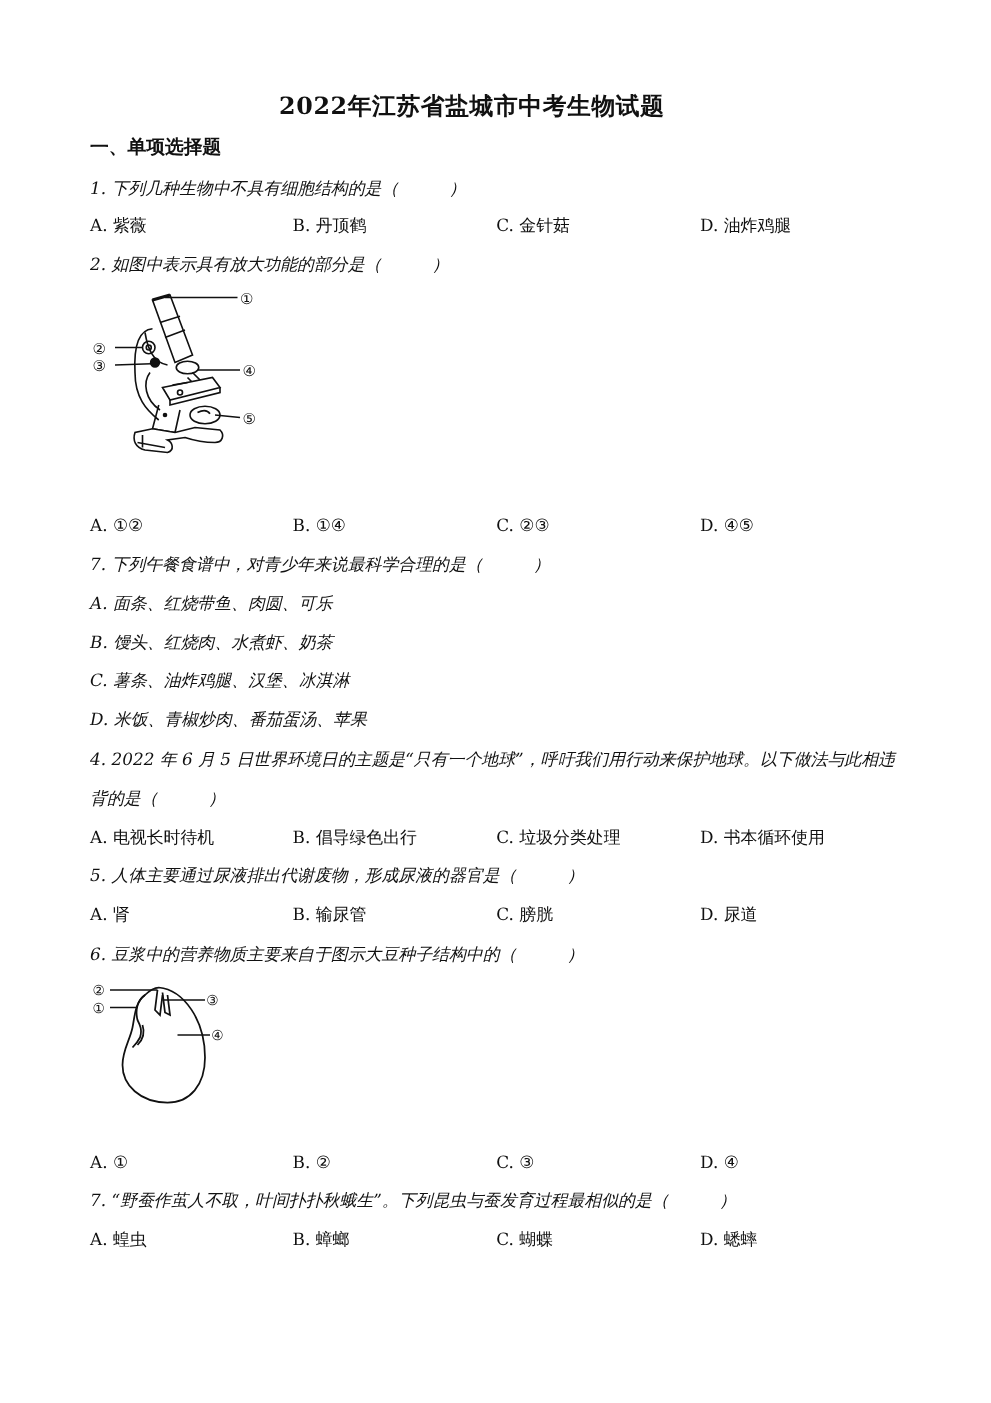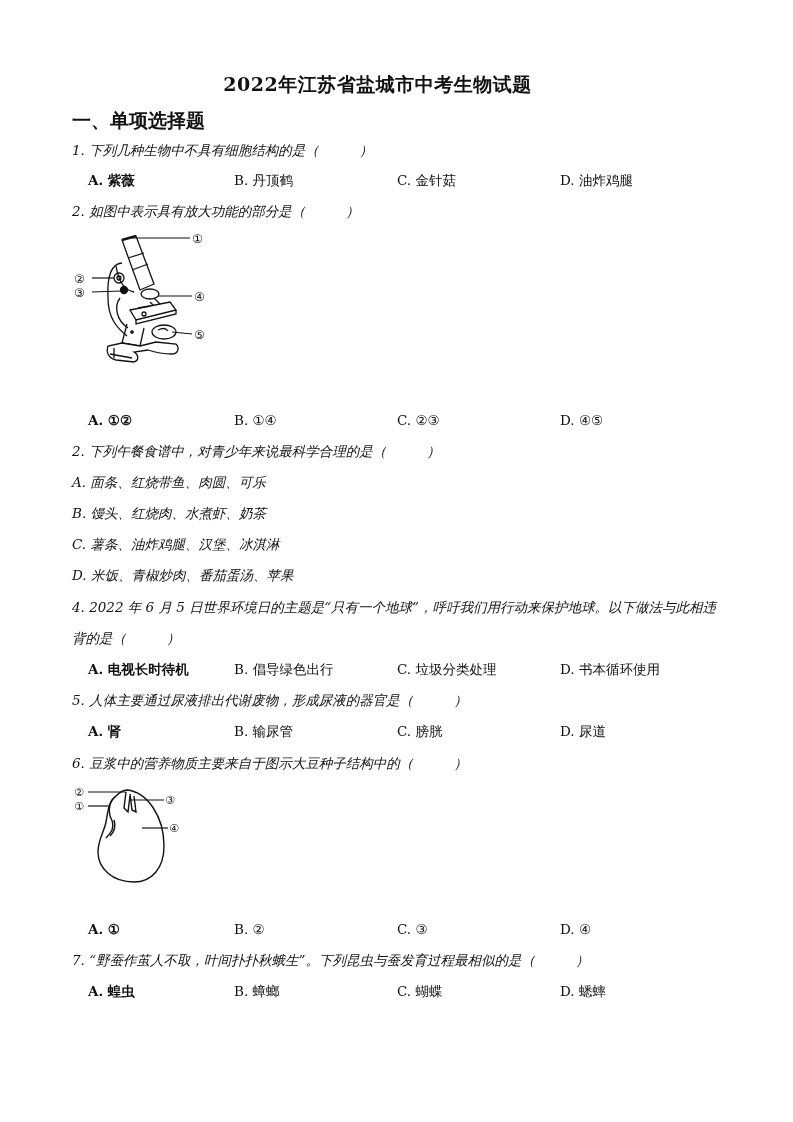--- a/index.html
+++ b/index.html
@@ -6,28 +6,28 @@
   body {
     width: 793px; height: 1122px; position: relative; overflow: hidden;
     font-family: "DejaVu Serif", "Liberation Serif", serif;
     color: #111;
   }
   .title {
     position: absolute; top: 72px; left: 0; width: 755px; text-align: center;
     font-size: 19px; font-weight: bold; letter-spacing: 0.5px;
   }
   .section {
-    position: absolute; left: 72px; top: 108px; font-size: 19px; font-weight: bold;
+    position: absolute; left: 72px; top: 108px; font-size: 15px; font-weight: bold;
   }
   .line {
     position: absolute; left: 72px; font-size: 13.5px; white-space: nowrap; font-style: italic;
   }
   .opts { position: absolute; left: 72px; width: 660px; font-size: 13.5px; white-space: nowrap; }
   .opt { position: absolute; top: 0; }
-  .o0 { left: 16px; font-weight: bold; } .o1 { left: 162px; } .o2 { left: 325px; } .o3 { left: 488px; }
+  .o0 { left: 0; } .o1 { left: 162px; } .o2 { left: 325px; } .o3 { left: 488px; }
   .fig { position: absolute; }
 </style>
 </head>
 <body>
 
 <div>
   <div class="title">2022年江苏省盐城市中考生物试题</div>
   <div class="section">一、单项选择题</div>
 
   <div class="line" style="top:142px">1. 下列几种生物中不具有细胞结构的是（　　　）</div>
@@ -90,21 +90,21 @@
       <text x="122" y="111">⑤</text>
     </g>
   </svg>
   <div class="opts" style="top:412px">
     <span class="opt o0">A.  ①②</span>
     <span class="opt o1">B.  ①④</span>
     <span class="opt o2">C.  ②③</span>
     <span class="opt o3">D.  ④⑤</span>
   </div>
 
-  <div class="line" style="top:443px">2. 下列午餐食谱中，对青少年来说最科学合理的是（　　　）</div>
+  <div class="line" style="top:443px">7. 下列午餐食谱中，对青少年来说最科学合理的是（　　　）</div>
   <div class="line" style="top:474px">A.  面条、红烧带鱼、肉圆、可乐</div>
   <div class="line" style="top:505px">B.  馒头、红烧肉、水煮虾、奶茶</div>
   <div class="line" style="top:536px">C.  薯条、油炸鸡腿、汉堡、冰淇淋</div>
   <div class="line" style="top:567px">D.  米饭、青椒炒肉、番茄蛋汤、苹果</div>
 
   <div class="line" style="top:599px">4. 2022 年 6 月 5 日世界环境日的主题是“只有一个地球”，呼吁我们用行动来保护地球。以下做法与此相违</div>
   <div class="line" style="top:630px">背的是（　　　）</div>
   <div class="opts" style="top:661px">
     <span class="opt o0">A.  电视长时待机</span>
     <span class="opt o1">B.  倡导绿色出行</span>

